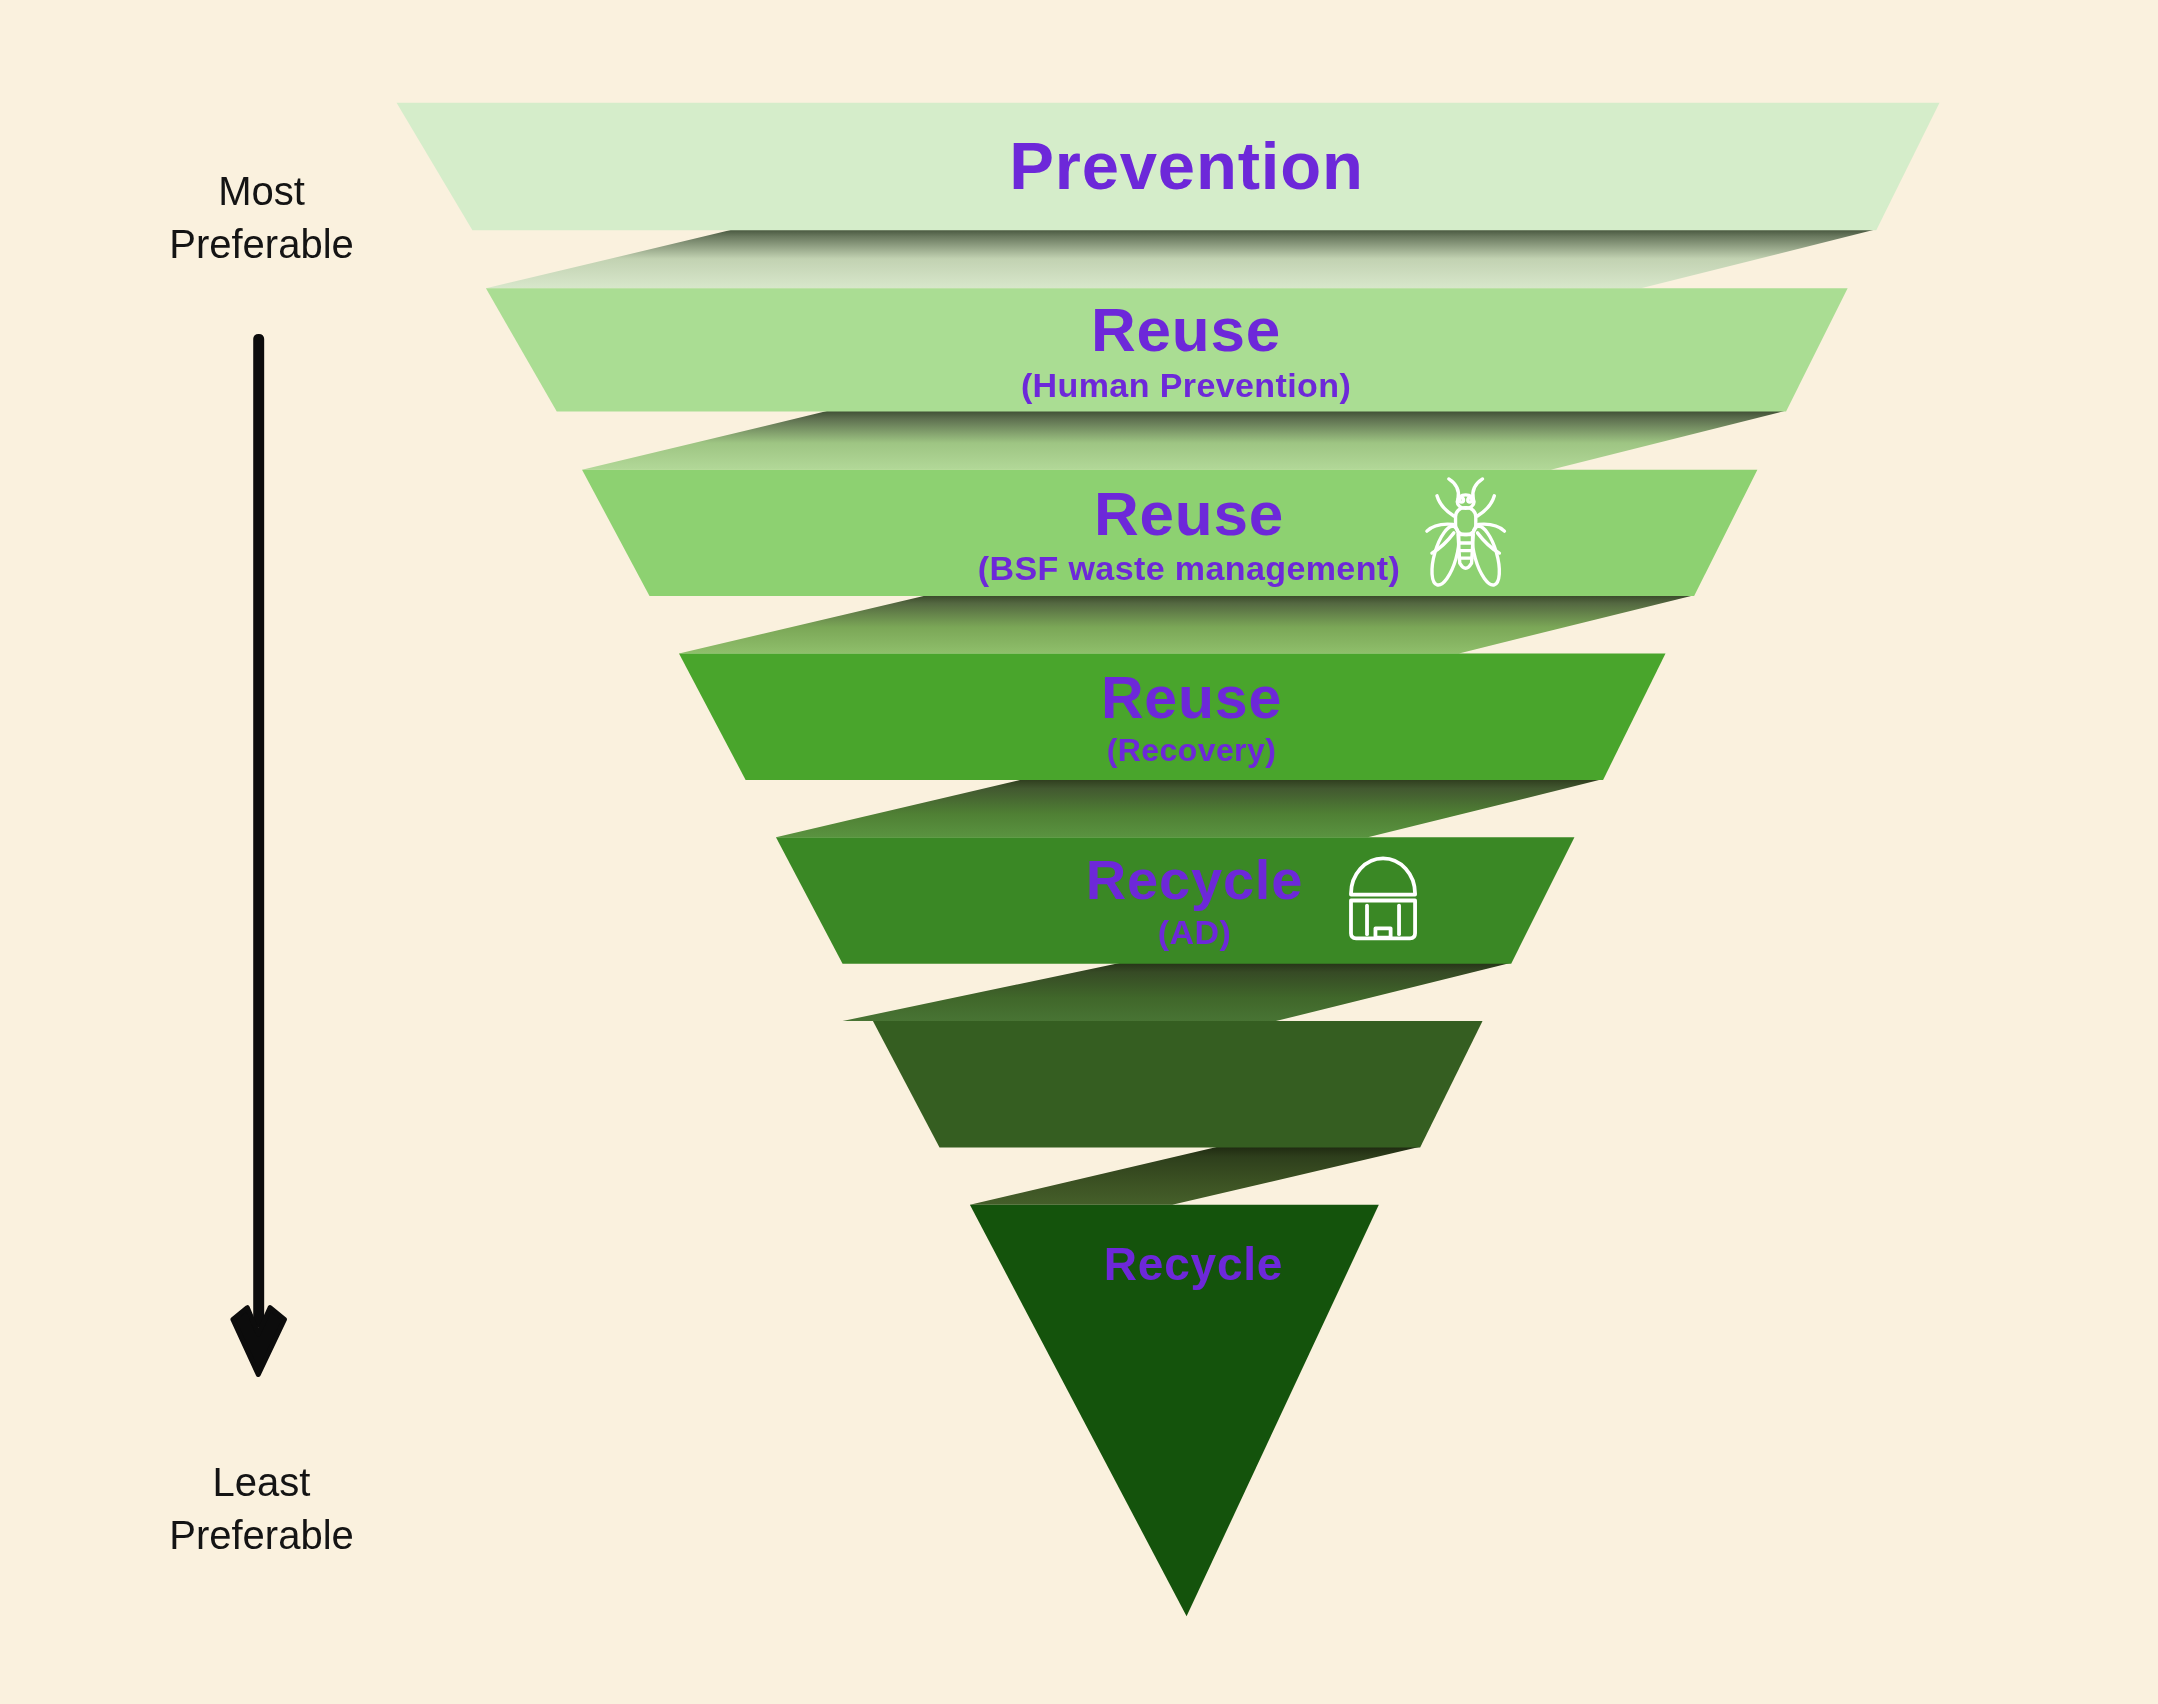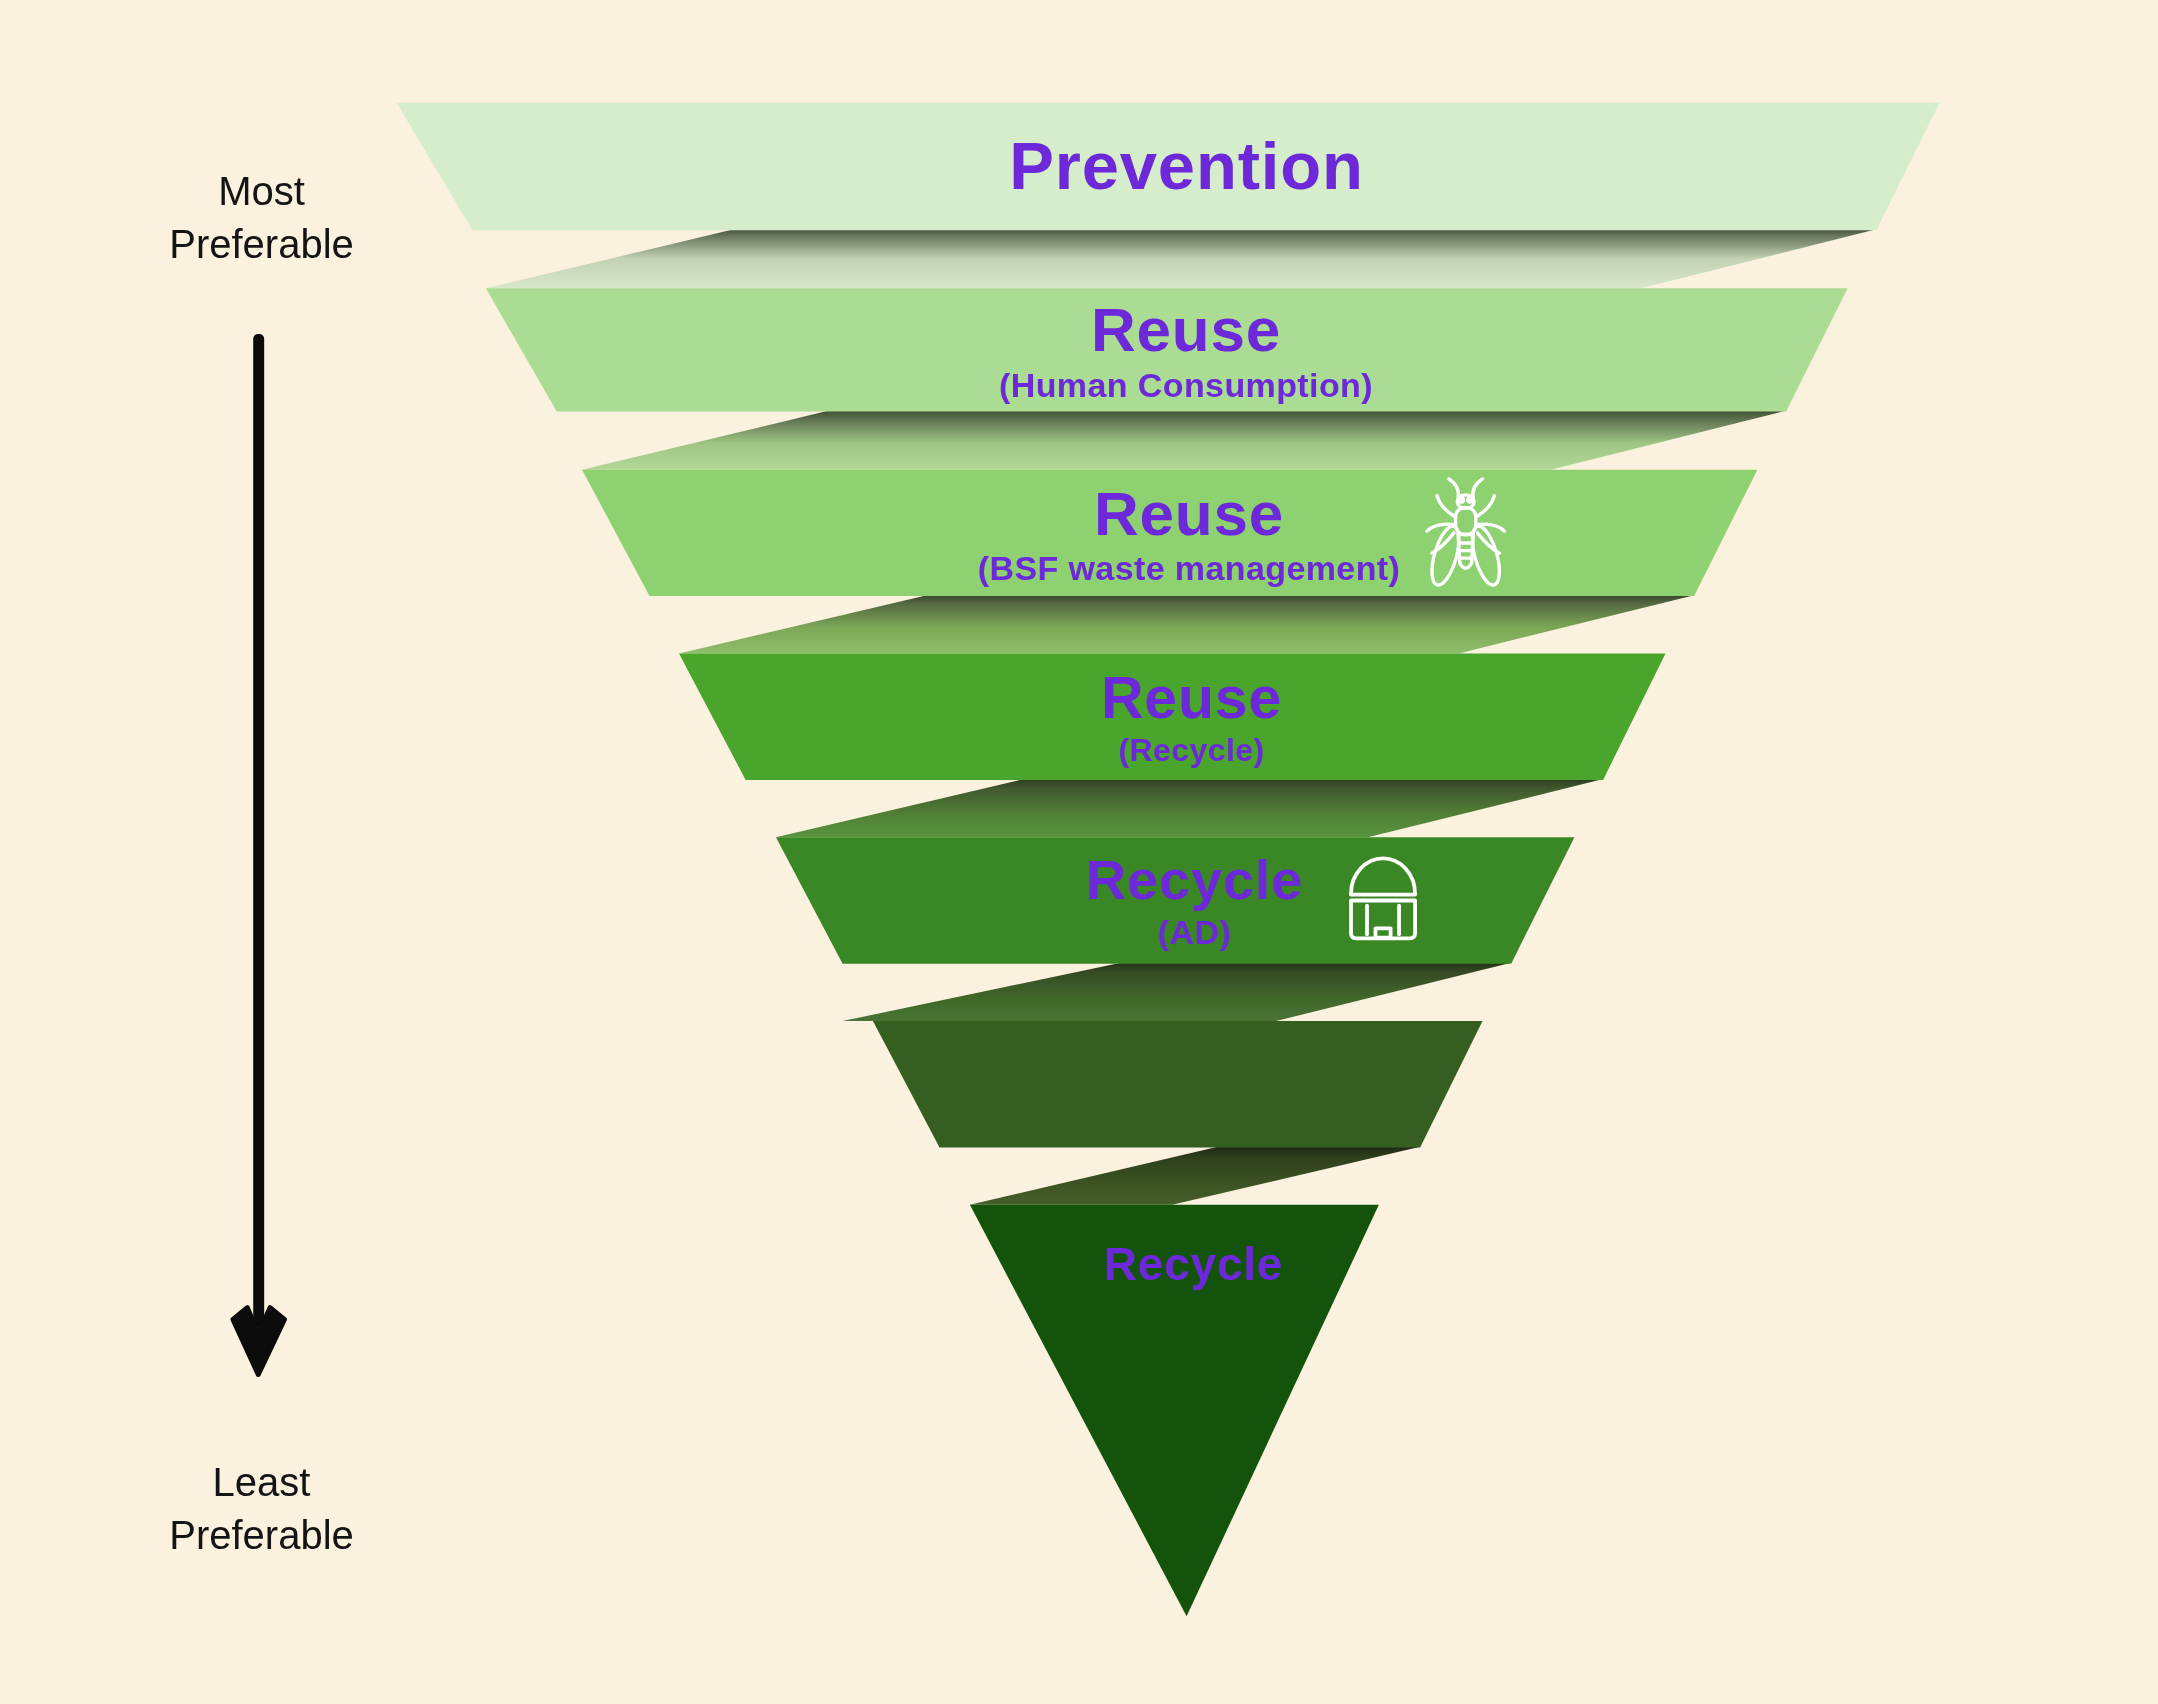--- a/index.html
+++ b/index.html
@@ -140,31 +140,31 @@
     <div>Least</div>
     <div>Preferable</div>
   </div>
 
   <div class="level-label lvl1" style="left:396px;top:103px;width:1543px;height:127px;">
     <div class="main">Prevention</div>
   </div>
 
   <div class="level-label lvl2" style="left:486px;top:288px;width:1362px;height:123px;">
     <div class="main">Reuse</div>
-    <div class="sub">(Human Consumption)</div>
+    <div class="sub">(Human Prevention)</div>
   </div>
 
   <div class="level-label lvl3" style="left:582px;top:470px;width:1176px;height:126px;">
     <div class="main">Reuse</div>
     <div class="sub">(BSF waste management)</div>
   </div>
 
   <div class="level-label lvl4" style="left:679px;top:654px;width:987px;height:126px;">
     <div class="main">Reuse</div>
-    <div class="sub">(Recycle)</div>
+    <div class="sub">(Recovery)</div>
   </div>
 
   <div class="level-label lvl5" style="left:776px;top:837px;width:799px;height:126px;">
     <div class="main">Recycle</div>
     <div class="sub">(AD)</div>
   </div>
 
 
   <div class="level-label lvl7" style="left:970px;top:1205px;width:409px;height:118px;">
     <div class="main">Recycle</div>

